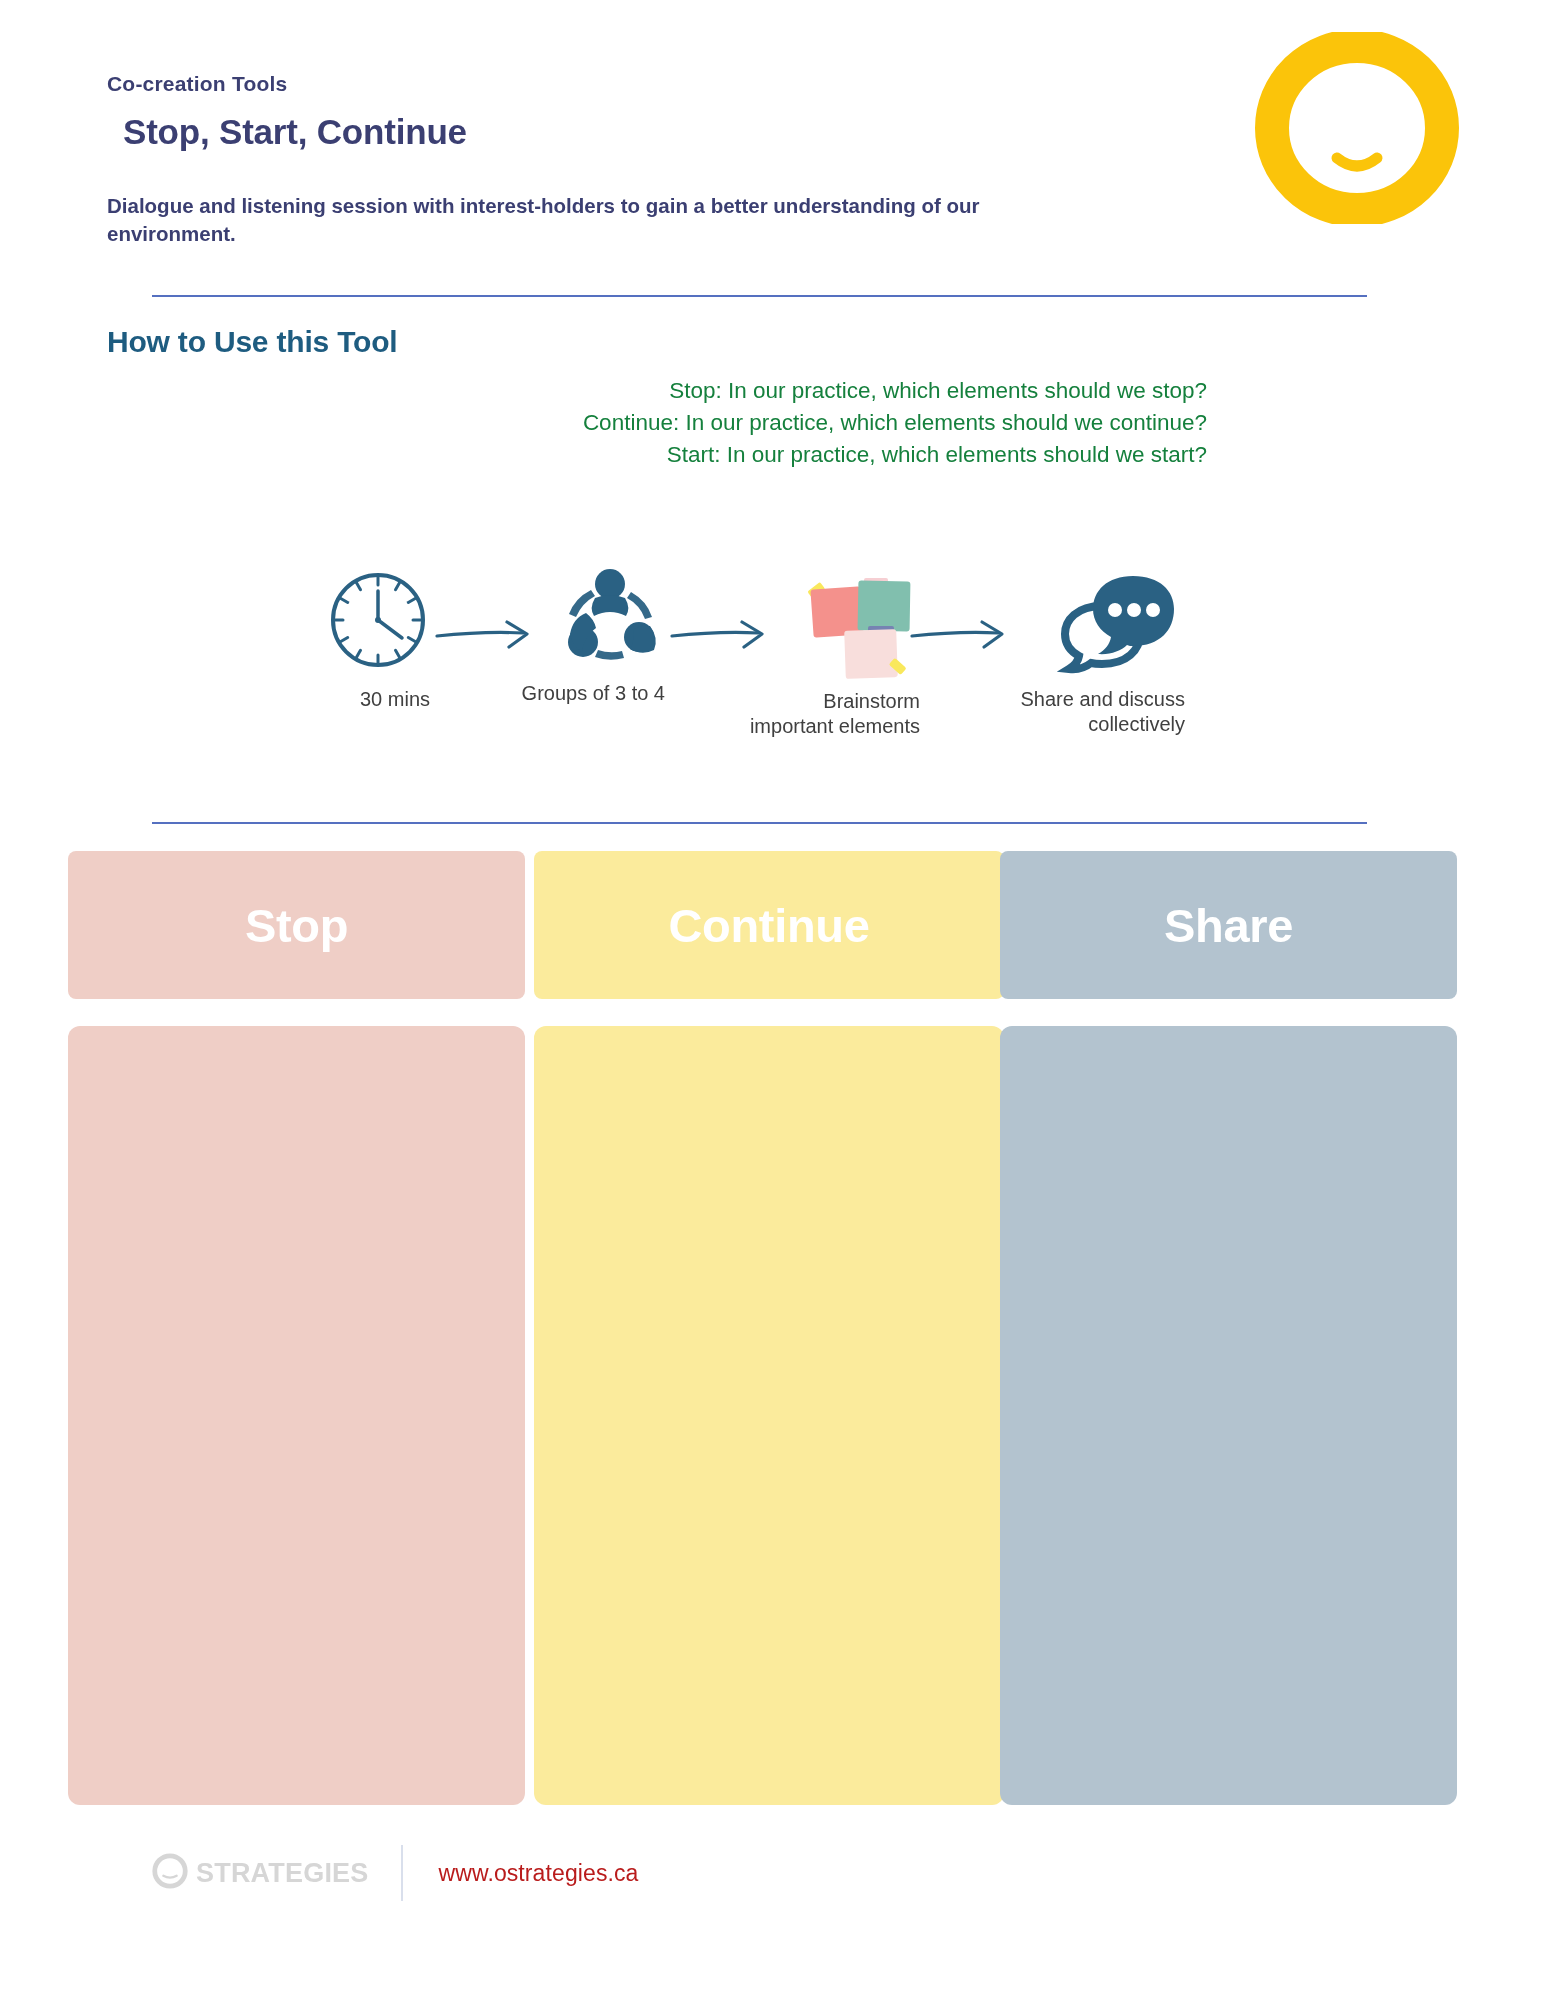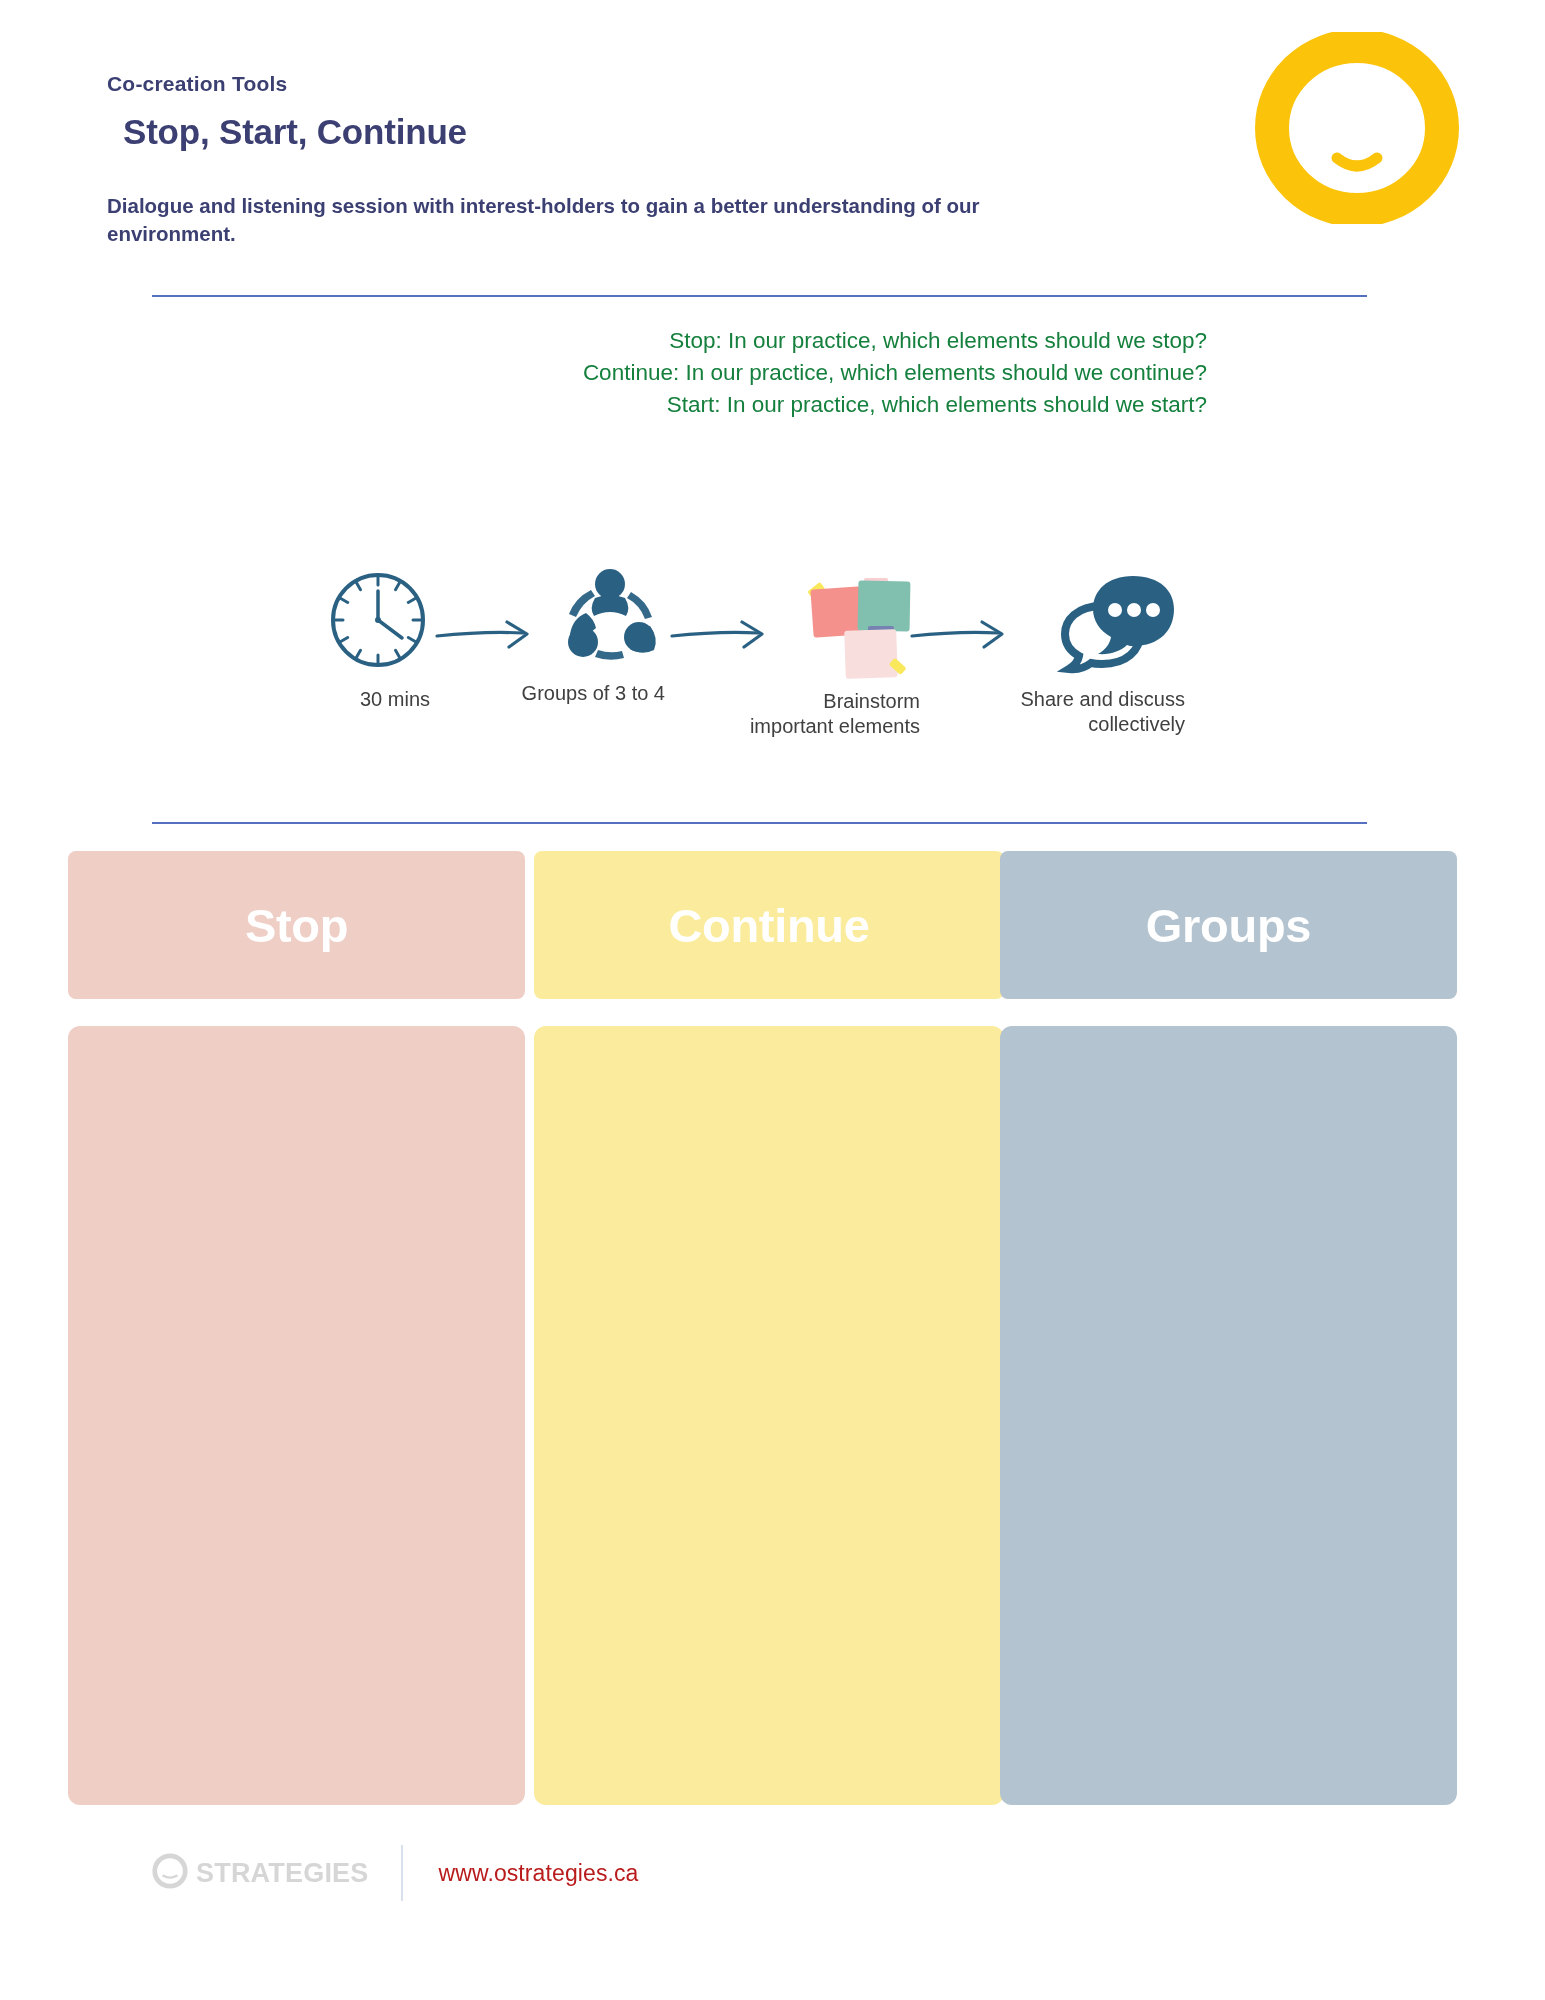--- a/index.html
+++ b/index.html
@@ -206,20 +206,21 @@
   <div class="brand-logo">
     <svg viewBox="0 0 210 192" width="210" height="192">
       <ellipse cx="105" cy="96" rx="85" ry="82" fill="none" stroke="#FBC40A" stroke-width="34"></ellipse>
       <path d="M85 126 Q105 142 125 126" fill="none" stroke="#FBC40A" stroke-width="11" stroke-linecap="round"></path>
     </svg>
   </div>
 
   <div class="rule rule-top"></div>
 
   <div class="howto">
+    <h2 class="howto-title">How to Use this Tool</h2>
     <p class="howto-line">Stop: In our practice, which elements should we stop?</p>
     <p class="howto-line">Continue: In our practice, which elements should we continue?</p>
     <p class="howto-line">Start: In our practice, which elements should we start?</p>
   </div>
 
   <div class="process">
 
     <div class="step step-1">
       <span class="glyph">
         <svg viewBox="0 0 104 104" width="104" height="104">
@@ -321,21 +322,21 @@
 
   <div class="cols">
 
     <div class="col-head c1 bg-stop">
       <span>Stop</span>
     </div>
     <div class="col-head c2 bg-continue">
       <span>Continue</span>
     </div>
     <div class="col-head c3 bg-start">
-      <span>Groups</span>
+      <span>Share</span>
     </div>
 
     <div class="col-body c1 bg-stop"></div>
     <div class="col-body c2 bg-continue"></div>
     <div class="col-body c3 bg-start"></div>
   </div>
 
   <div class="footer">
     <div class="footer-logo">
       <span>

